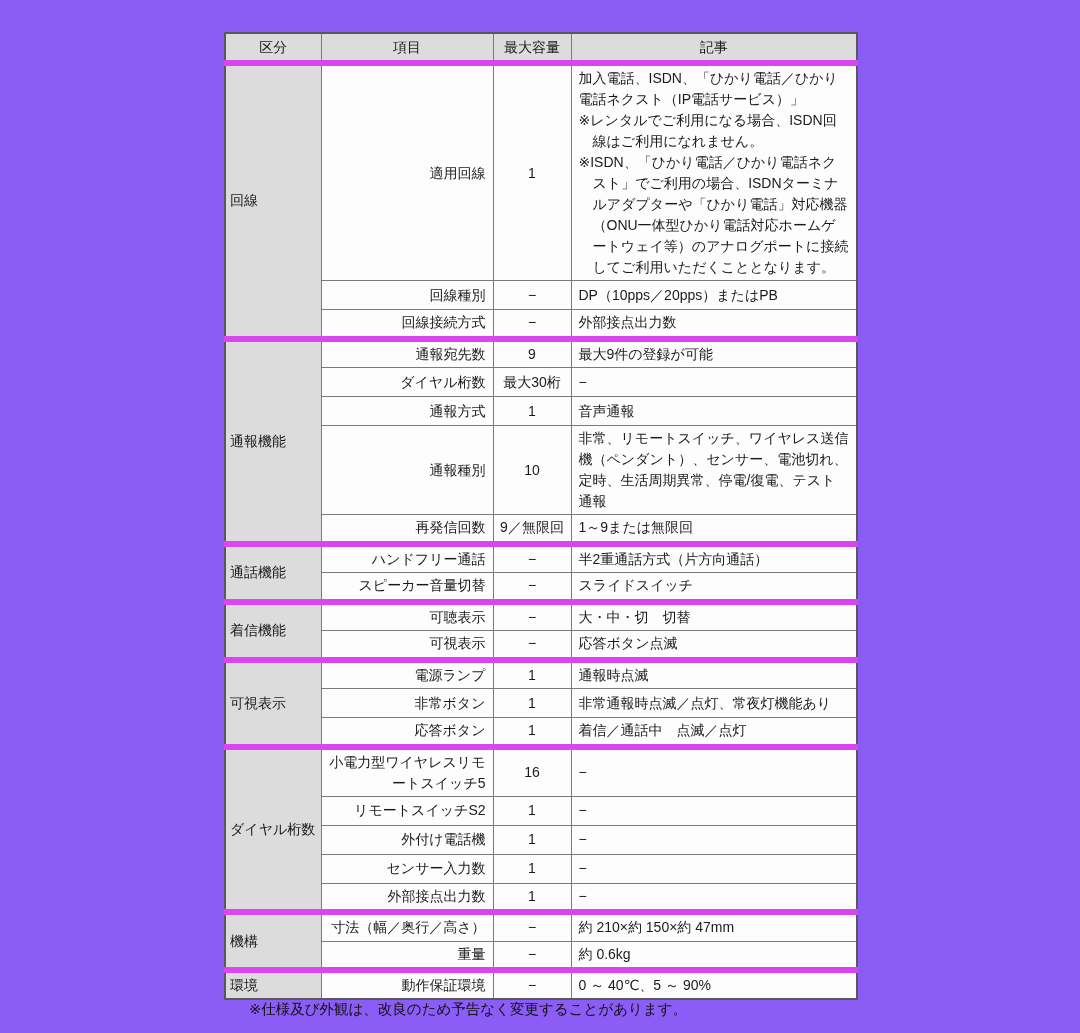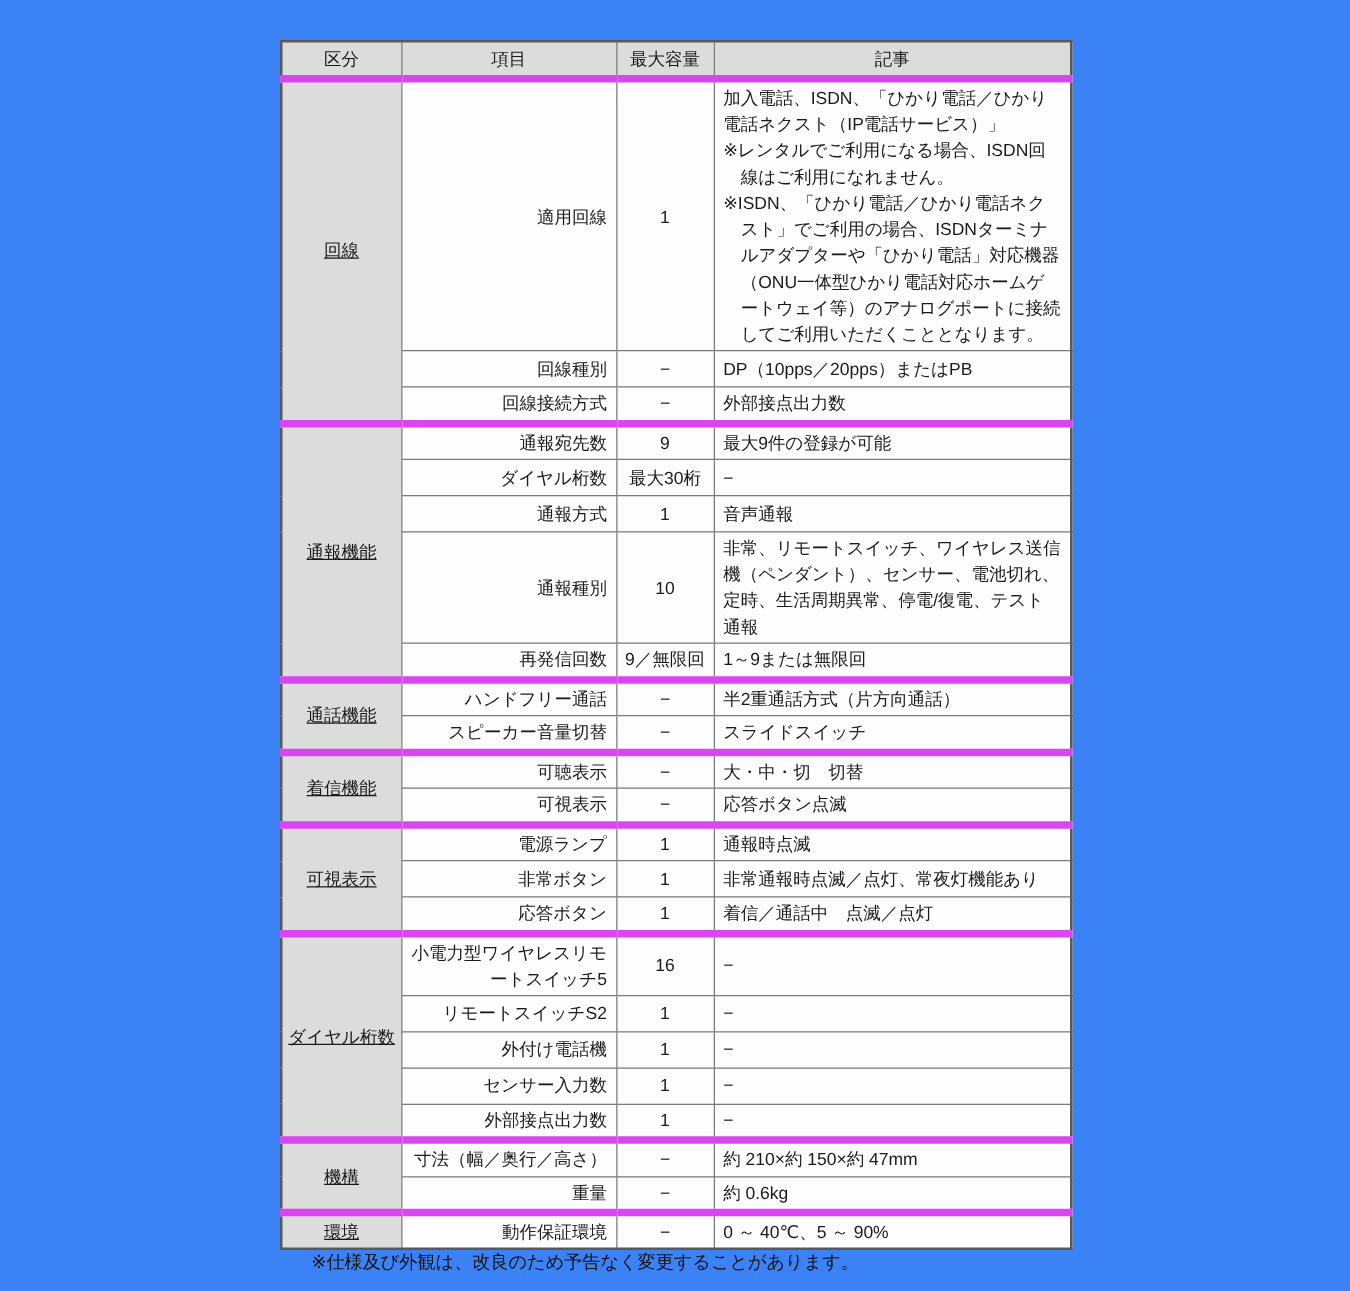--- a/index.html
+++ b/index.html
@@ -1,20 +1,20 @@
 <!DOCTYPE html>
 <html lang="ja"><head>
 <meta charset="utf-8">
 <style>
   html, body { margin: 0; padding: 0; background: #ffffff; }
   .page {
     position: relative;
     width: 1080px;
     height: 1033px;
-    background: #3b82f6;
+    background: #8b5cf6;
     font-family: "Liberation Sans", "DejaVu Sans", sans-serif;
     color: #1a1a1a;
     overflow: hidden;
   }
   table.spec {
     position: absolute;
     left: 224px;
     top: 32px;
     width: 632px;
     border-collapse: collapse;
@@ -40,23 +40,22 @@
   thead th {
     background: #dcdcdc;
     font-weight: bold;
     text-align: center;
     padding: 2px 4px;
     border-bottom: 2px solid #595959;
   }
   th.cat {
     background: #dcdcdc;
     font-weight: bold;
-    text-align: center;
+    text-align: left;
     padding: 2px 4px;
-    text-decoration: underline;
   }
   td.item {
     text-align: right;
     padding: 2px 7px;
   }
   td.cap {
     text-align: center;
     padding: 2px 1px;
   }
   td.note {

